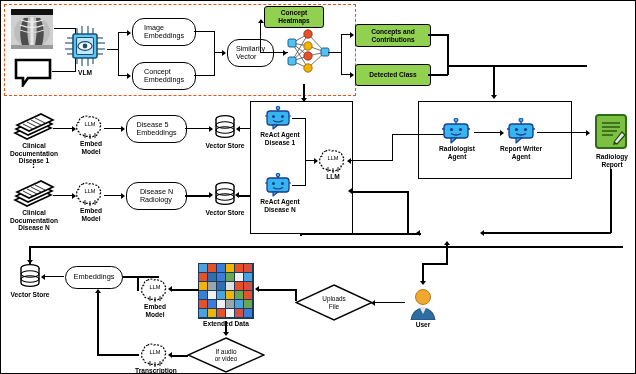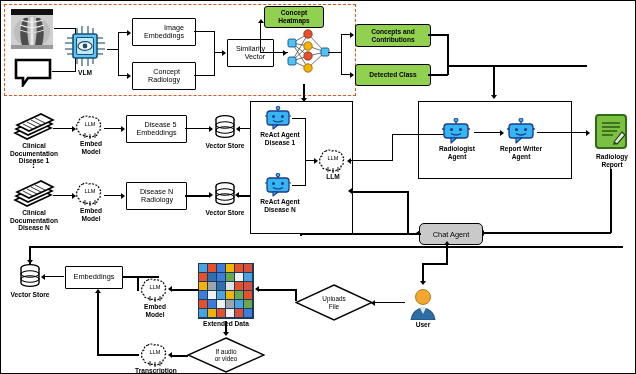--- a/index.html
+++ b/index.html
@@ -1,19 +1,19 @@
 <!DOCTYPE html>
 <html><head>
 <meta charset="utf-8">
 <style>
   html,body{margin:0;padding:0;background:#fff;}
   body{font-family:"Liberation Sans",sans-serif;}
   #canvas{position:relative;width:636px;height:374px;box-sizing:border-box;border:1px solid #000;background:#fff;overflow:hidden;}
   .lbl{position:absolute;font-size:6.6px;line-height:7.6px;color:#000;text-align:center;white-space:pre-line;font-weight:bold;}
-  .rbox{position:absolute;border:1.4px solid #000;border-radius:1px;background:#fff;display:flex;align-items:center;justify-content:center;text-align:right;font-size:7.2px;line-height:8.4px;color:#000;white-space:pre-line;}
+  .rbox{position:absolute;border:1.4px solid #000;border-radius:12px;background:#fff;display:flex;align-items:center;justify-content:center;text-align:left;font-size:7.2px;line-height:8.4px;color:#000;white-space:pre-line;}
   .gbox{position:absolute;border:1.4px solid #000;border-radius:3px;background:#92d050;display:flex;align-items:center;justify-content:center;text-align:center;font-size:6.6px;line-height:7.6px;color:#000;white-space:pre-line;font-weight:bold;}
   .graybox{position:absolute;border:1.4px solid #000;border-radius:5px;background:#c9c9c9;display:flex;align-items:center;justify-content:center;text-align:center;font-size:7.4px;color:#000;}
   .group{position:absolute;border:1.8px solid #000;background:transparent;}
   .dashed{position:absolute;border:1.6px dashed #e8501e;background:transparent;}
   .line{position:absolute;background:#000;}
   .v{width:1.3px;}
   .hb{height:1.9px;}
   .vb{width:1.9px;}
   .arrow{position:absolute;width:0;height:0;}
   .ar{border-top:3px solid transparent;border-bottom:3px solid transparent;border-left:4.5px solid #000;}
@@ -93,21 +93,21 @@
   <div class="line" style="left:106px;top:48px;width:12px;height:1.4px;"></div>
   <div class="line" style="left:117px;top:31px;width:1.4px;height:44px;"></div>
   <div class="line" style="left:117px;top:31px;width:10px;height:1.4px;"></div>
   <div class="line" style="left:117px;top:74px;width:10px;height:1.4px;"></div>
   <div class="arrow ar" style="left:126px;top:28.5px;"></div>
   <div class="arrow ar" style="left:126px;top:71.5px;"></div>
 
   <div class="rbox" style="left:131px;top:17px;width:62px;height:26px;">Image
 Embeddings</div>
   <div class="rbox" style="left:131px;top:61px;width:62px;height:26px;">Concept
-Radiology</div>
+Embeddings</div>
 
   <div class="line" style="left:193px;top:30px;width:21px;height:1.4px;"></div>
   <div class="line" style="left:193px;top:74px;width:21px;height:1.4px;"></div>
   <div class="line" style="left:213px;top:30px;width:1.4px;height:45px;"></div>
   <div class="line" style="left:213px;top:51px;width:9px;height:1.4px;"></div>
   <div class="arrow ar" style="left:221px;top:48.5px;"></div>
 
   <div class="rbox" style="left:226px;top:38px;width:45px;height:26px;">Similarity
 Vector</div>
 
@@ -396,21 +396,20 @@
       <path d="M21 29 L20 32 L24 31 Z" fill="#1f4a0d"></path>
     </svg>
   </div>
   <div class="lbl" style="left:588px;top:152px;width:46px;">Radiology
 Report</div>
 
   <div class="line vb" style="left:609px;top:168px;height:64px;"></div>
   <div class="line vb" style="left:483px;top:231px;height:1.9px;width:127px;"></div>
   <div class="arrow al" style="left:479px;top:228.5px;"></div>
 
-  <div class="graybox" style="left:418px;top:222px;width:62px;height:20px;">Chat Agent</div>
 
   <div class="line vb" style="left:406px;top:232px;height:1.9px;width:14px;"></div>
   <div class="arrow al" style="left:415px;top:229px;"></div>
   <div class="line vb" style="left:406px;top:190px;height:43px;"></div>
   <div class="line hb" style="left:350px;top:190px;width:57px;"></div>
   <div class="arrow al" style="left:347px;top:187px;"></div>
 
   <div class="line vb" style="left:299px;top:232px;height:1.9px;width:110px;"></div>
   <div class="line vb" style="left:299px;top:234px;height:1px;"></div>
   <div class="line vb" style="left:299px;top:236px;height:0px;"></div>

